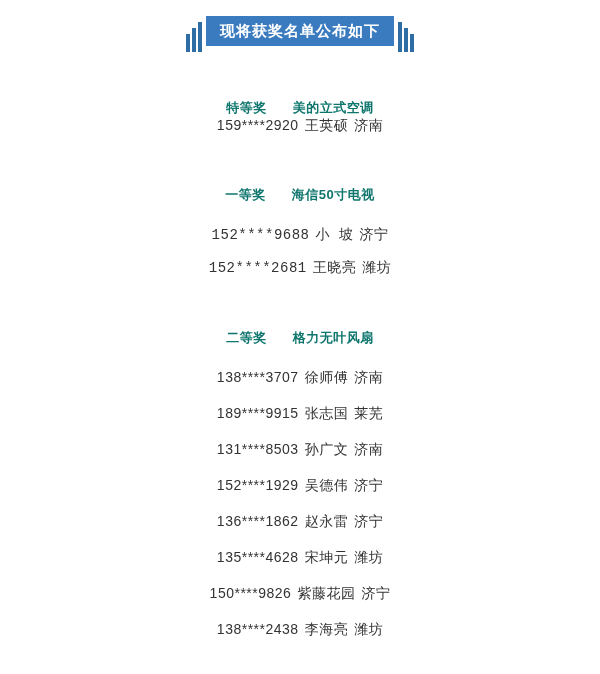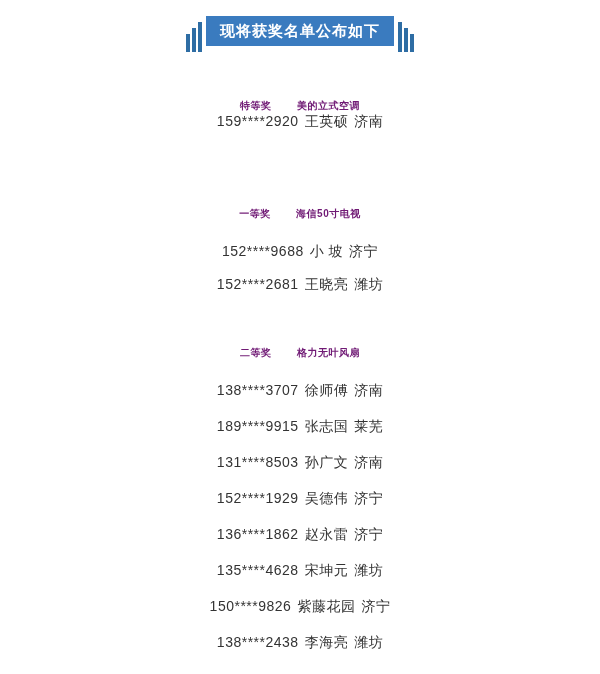--- a/index.html
+++ b/index.html
@@ -61,40 +61,40 @@
     align-items: center;
     height: 30px;
     line-height: 30px;
   }
 
   
   .section {
     margin: 0 auto;
   }
   .section-head {
-    color: #701a75;
+    color: #0f766e;
     font-weight: bold;
-    font-size: 10px;
+    font-size: 13px;
     letter-spacing: 0.5px;
   }
   .section-head .prize-name {
     margin-left: 22px;
   }
   .winner {
     font-size: 14px;
     color: #333333;
     letter-spacing: 0.5px;
   }
 
   
   .sec-1 { margin-top: 47px; }
   .sec-1 .winner { }
 
-  .sec-2 { margin-top: 76px; }
-  .sec-2 .winner { margin-top: 22px; }
+  .sec-2 { margin-top: 51px; }
+  .sec-2 .winner { margin-top: 22px; font-family: Liberation Mono, monospace; }
   .sec-2 .winner + .winner { margin-top: 15px; text-align: center; }
 
   .sec-3 { margin-top: 52px; }
   .sec-3 .winner { margin-top: 22px; }
   .sec-3 .winner + .winner { margin-top: 18px; }
 
   .sp { display: inline-block; width: 6px; }
 </style>
 </head>
 <body>

